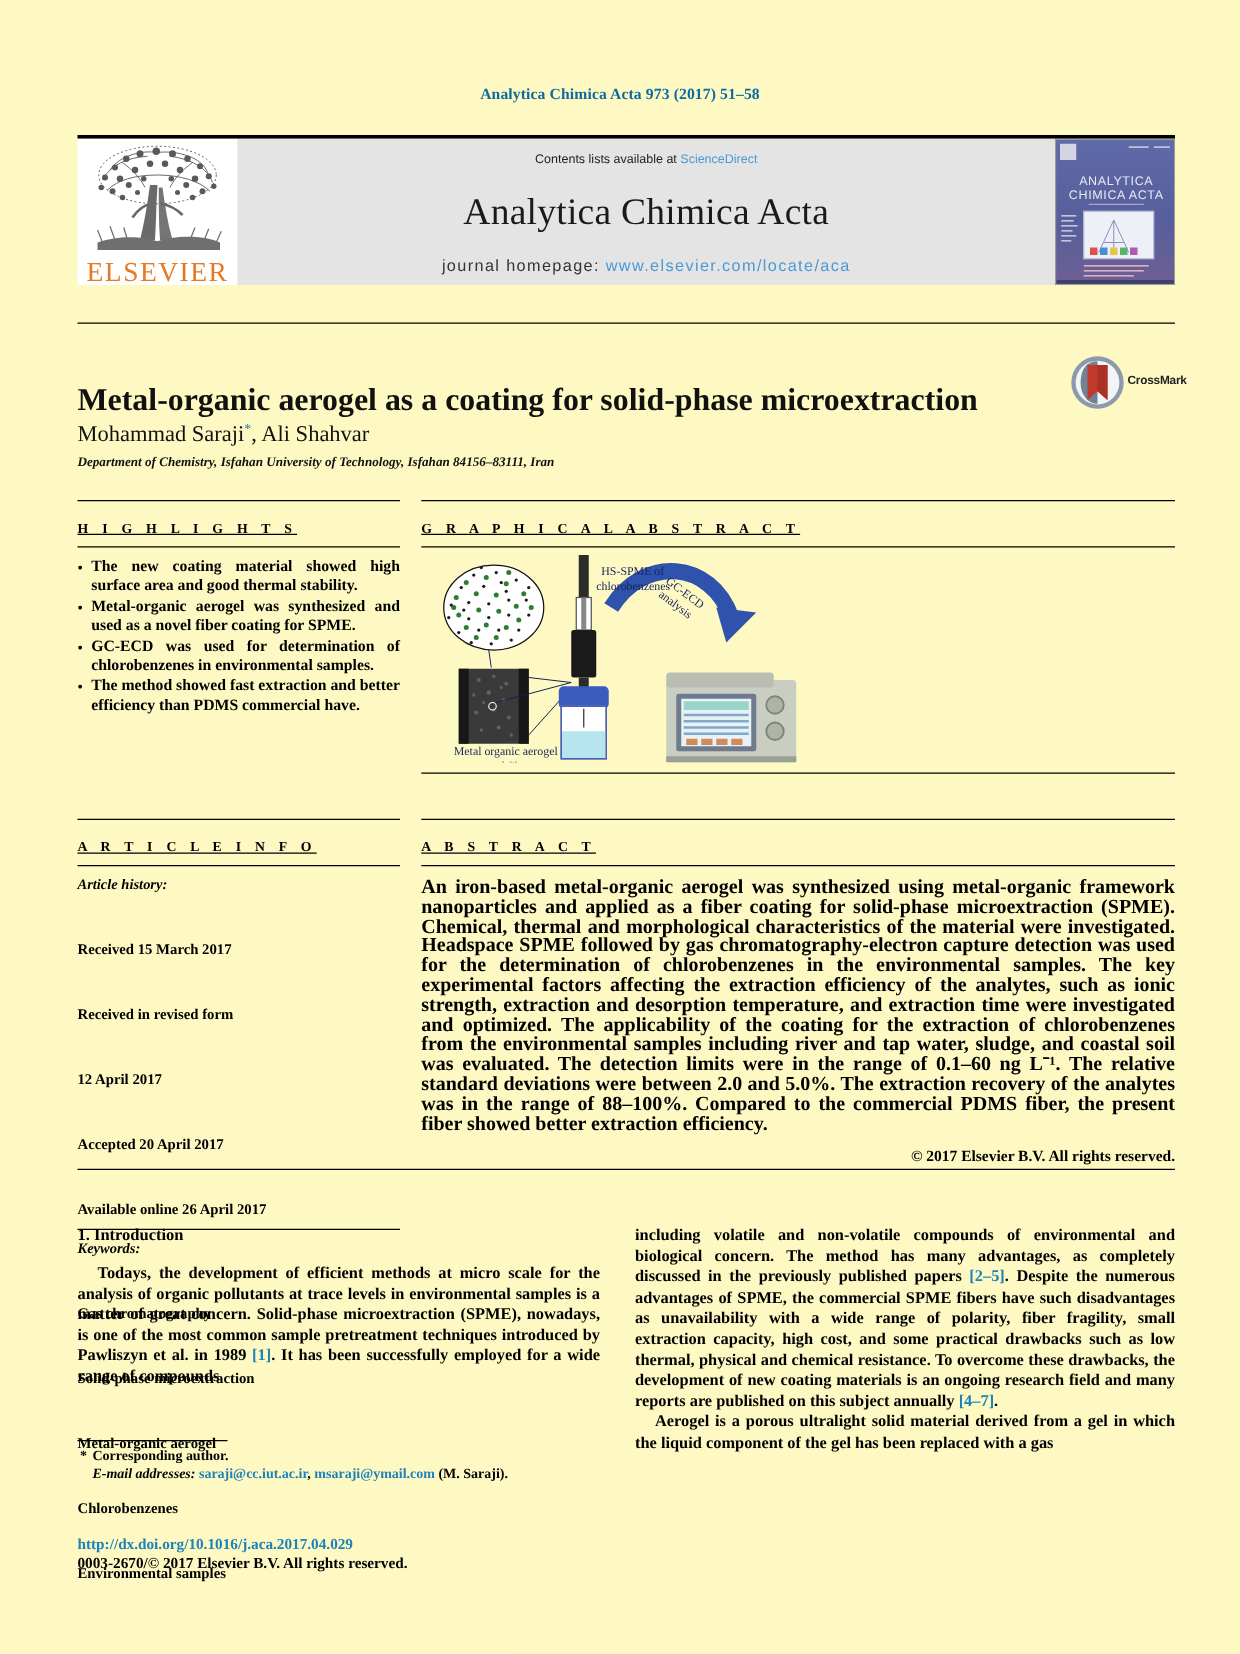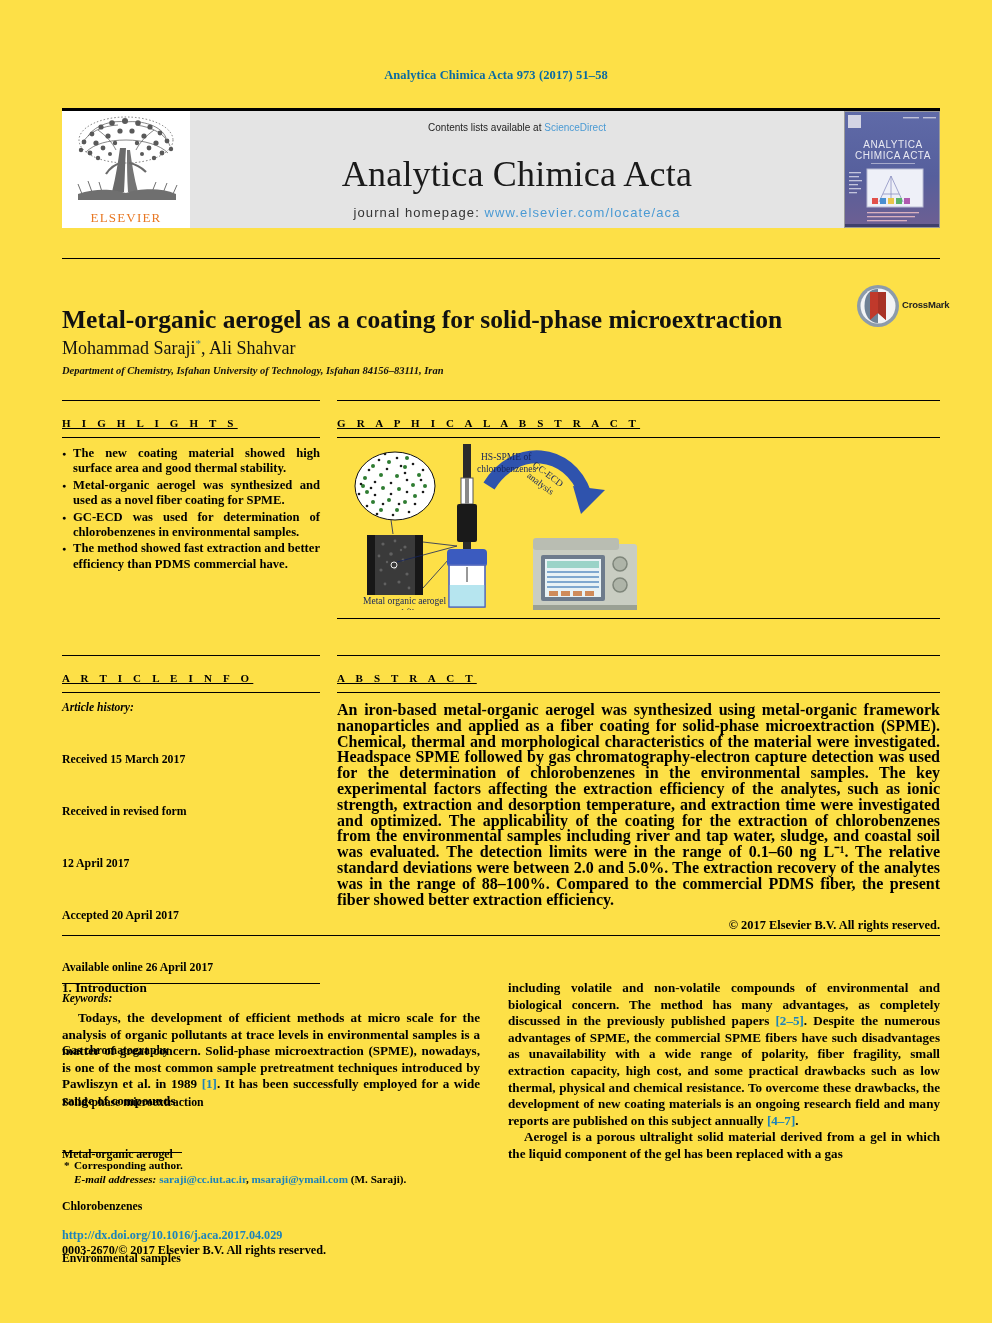--- a/index.html
+++ b/index.html
@@ -4,21 +4,21 @@
 <style>
   html, body {
     margin: 0;
     padding: 0;
     background: #ffffff;
   }
   .page {
     position: relative;
     width: 992px;
     height: 1323px;
-    background: #fde047;
+    background: #fef9c3;
     font-family: "Liberation Serif", serif;
     color: #000000;
     overflow: hidden;
   }
 
   
   .running-head {
     position: absolute;
     top: 68px;
     left: 0;
@@ -59,21 +59,21 @@
     width: 116px;
     height: 92px;
   }
   .elsevier-word {
     position: absolute;
     bottom: 0px;
     left: 0;
     width: 128px;
     text-align: center;
     font-family: "Liberation Serif", serif;
-    font-size: 13px;
+    font-size: 22px;
     letter-spacing: 1.2px;
     color: #E87722;
     font-weight: normal;
     line-height: 20px;
   }
   .masthead-center {
     flex: 1 1 auto;
     background: #e4e4e4;
     position: relative;
   }
@@ -88,21 +88,21 @@
   }
   .contents-line .sd {
     color: #4a9ad4;
   }
   .journal-title-big {
     position: absolute;
     top: 42px;
     width: 100%;
     text-align: center;
     font-family: "Liberation Serif", serif;
-    font-size: 36px;
+    font-size: 30px;
     color: #1a1a1a;
     letter-spacing: 0.2px;
   }
   .homepage-line {
     position: absolute;
     bottom: 8px;
     width: 100%;
     text-align: center;
     font-family: "Liberation Sans", sans-serif;
     font-size: 13px;

